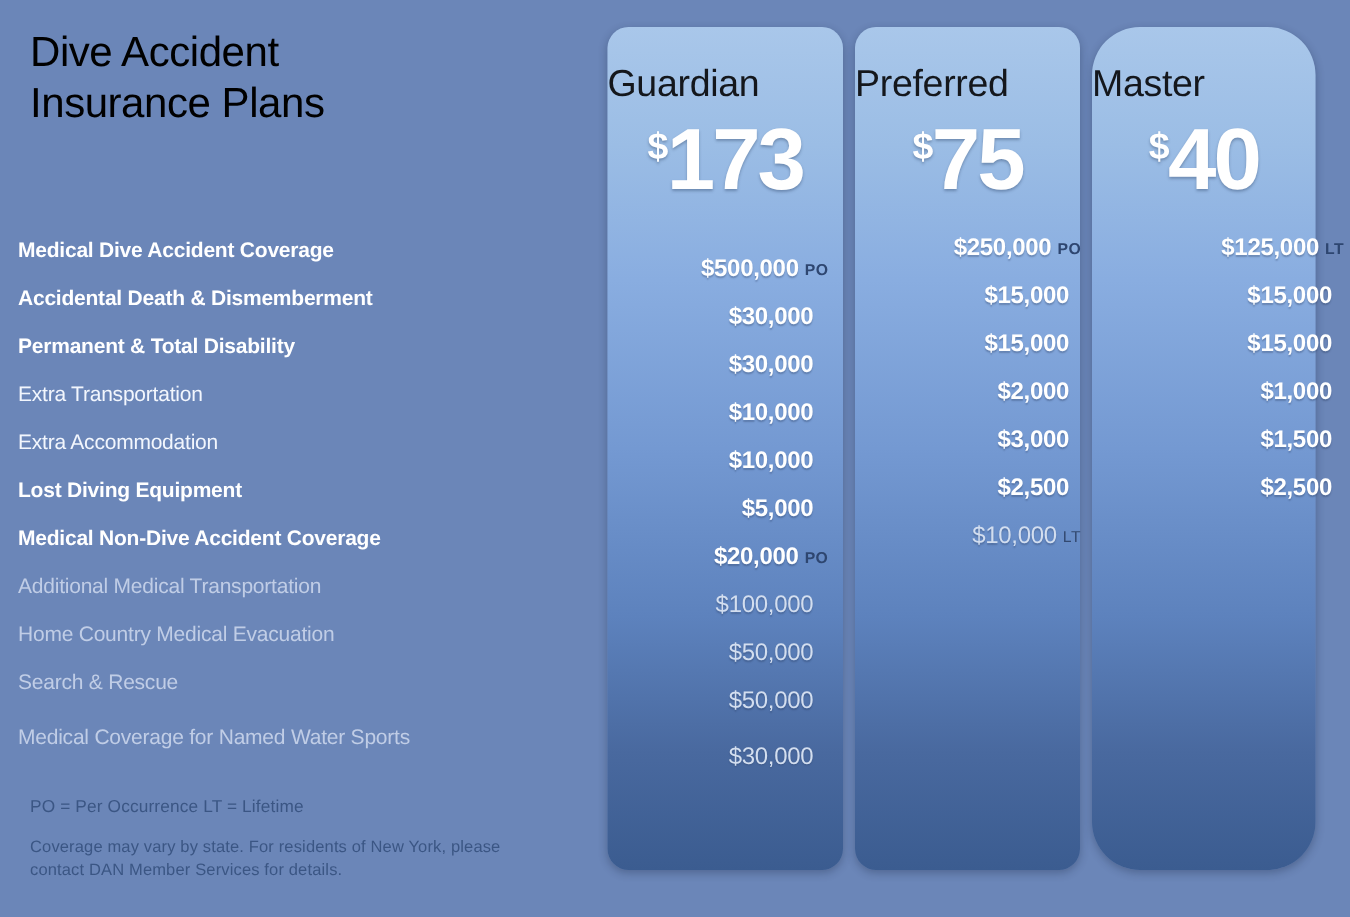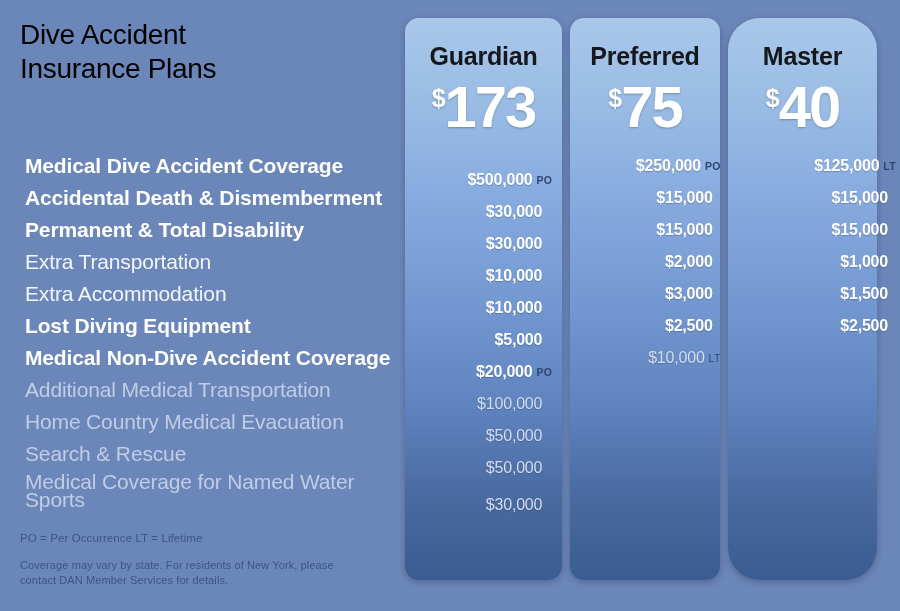--- a/index.html
+++ b/index.html
@@ -57,24 +57,24 @@
   }
   .card-0 { left: 0px;   width: 157px; }
   .card-1 { left: 165px; width: 150px; }
   .card-2 { left: 323px; width: 149px; border-radius: 32px; }
 
   
   .card-head {
     position: absolute;
     top: 24px;
     width: 100%;
-    text-align: center;
+    text-align: left;
     color: #14171c;
     font-size: 25px;
-    font-weight: bold;
+    font-weight: normal;
     letter-spacing: -0.2px;
   }
   .card-price {
     position: absolute;
     top: 60px;
     width: 100%;
     text-align: center;
     color: #ffffff;
     font-weight: bold;
     line-height: 1;
@@ -100,22 +100,22 @@
   .row {
     position: relative;
     height: 32px;
     display: flex;
     align-items: center;
   }
   .row.row-tall { height: 42px; }
 
   .label {
     width: 405px;
-    padding-left: 25px;
-    font-size: 21px;
+    padding-left: 12px;
+    font-size: 14px;
     line-height: 18px;
     color: #f2f6fd;
     letter-spacing: -0.15px;
   }
   .label.strong { font-weight: bold; color: #ffffff; }
   .label.dim    { font-weight: normal; color: #c0cde6; }
 
   .cell {
     font-size: 16px;
     color: #ffffff;

